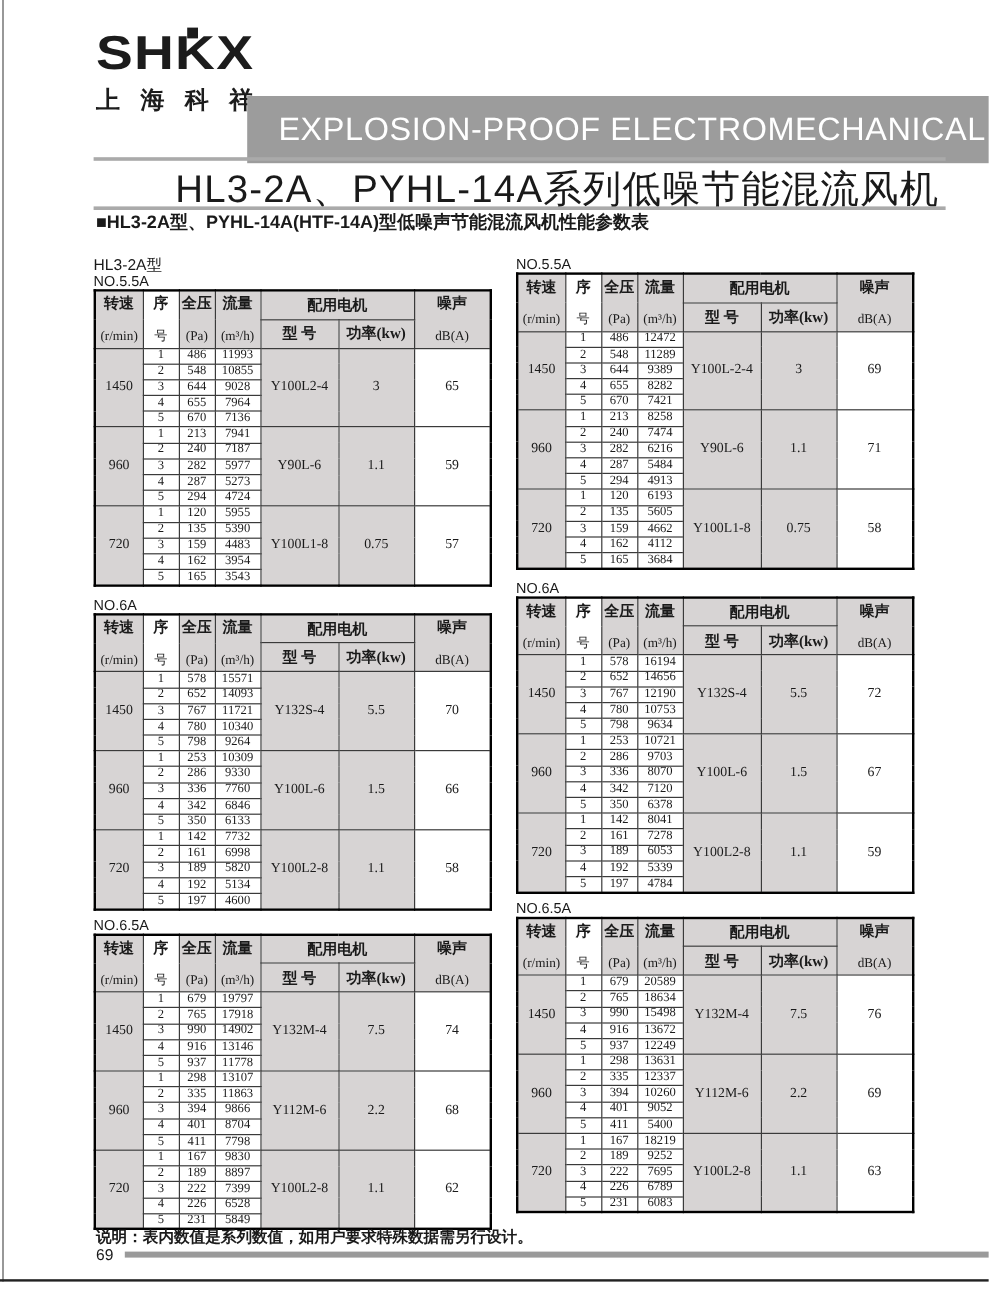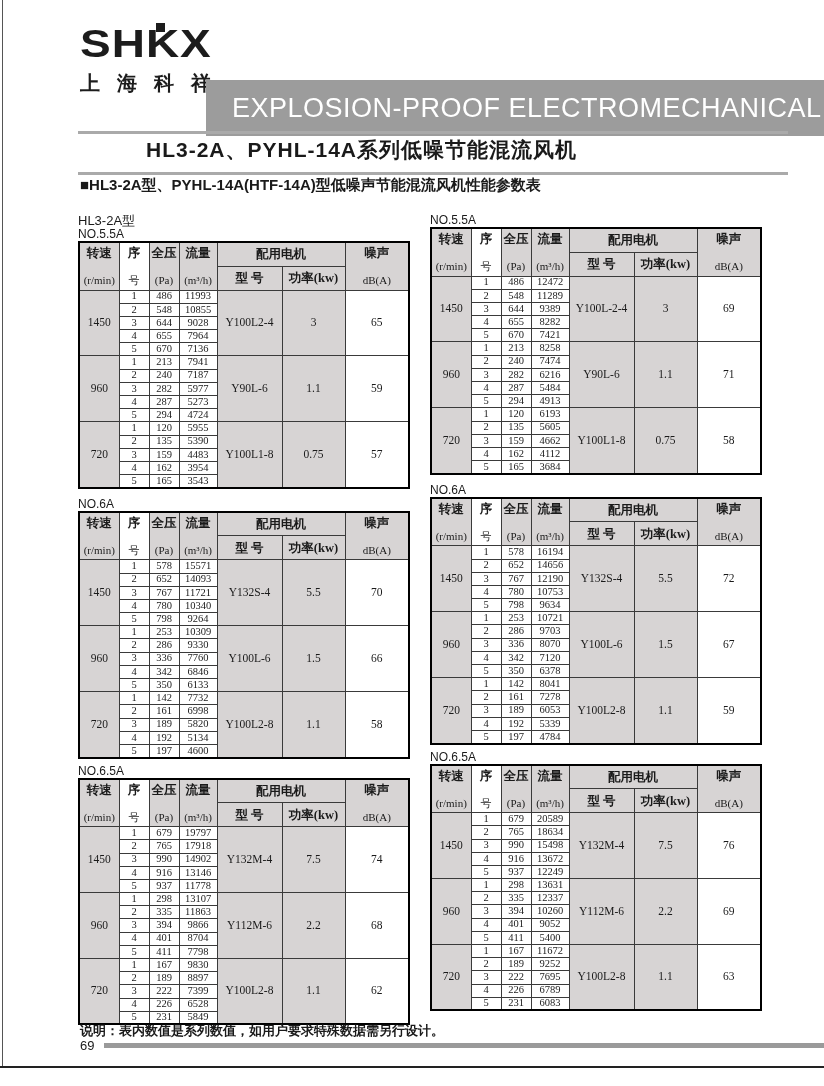--- a/index.html
+++ b/index.html
@@ -24,21 +24,21 @@
   .banner{
     position:absolute;left:206px;top:36px;width:618px;height:56px;background:#9c9c9c;
     color:#ffffff;display:flex;align-items:center;box-sizing:border-box;padding-left:26px;
     font-size:27px;letter-spacing:0.5px;white-space:nowrap;margin-top:44px;
   }
 
   
   .rule{position:absolute;left:78px;width:710px;height:3px;background:#aaaaaa;}
   .rule-top{top:131px;}
   .rule-bottom{top:172px;}
-  .page-title{position:absolute;left:146px;top:136px;font-size:21px;font-weight:bold;letter-spacing:1px;white-space:nowrap;}
+  .page-title{position:absolute;left:146px;top:136px;font-size:32px;font-weight:normal;letter-spacing:1px;white-space:nowrap;}
 
   .section-heading{position:absolute;left:80px;top:176px;font-size:15px;font-weight:bold;white-space:nowrap;}
 
   
   .tables-col{position:absolute;top:214px;width:334px;}
   .col-left{left:78px;}
   .col-right{left:430px;}
   .model-label{font-size:13px;line-height:14px;}
   .size-label{font-size:12px;line-height:13px;}
   .size-label.gap1{margin-top:9px;}
@@ -877,21 +877,21 @@
           </tr>
           <tr>
             <td>5</td>
             <td>411</td>
             <td>5400</td>
           </tr>
           <tr>
             <td class="g big" rowspan="5">720</td>
             <td>1</td>
             <td>167</td>
-            <td>11672</td>
+            <td>18219</td>
             <td class="g big" rowspan="5">Y100L2-8</td>
             <td class="g big" rowspan="5">1.1</td>
             <td class="big" rowspan="5">63</td>
           </tr>
           <tr>
             <td>2</td>
             <td>189</td>
             <td>9252</td>
           </tr>
           <tr>

